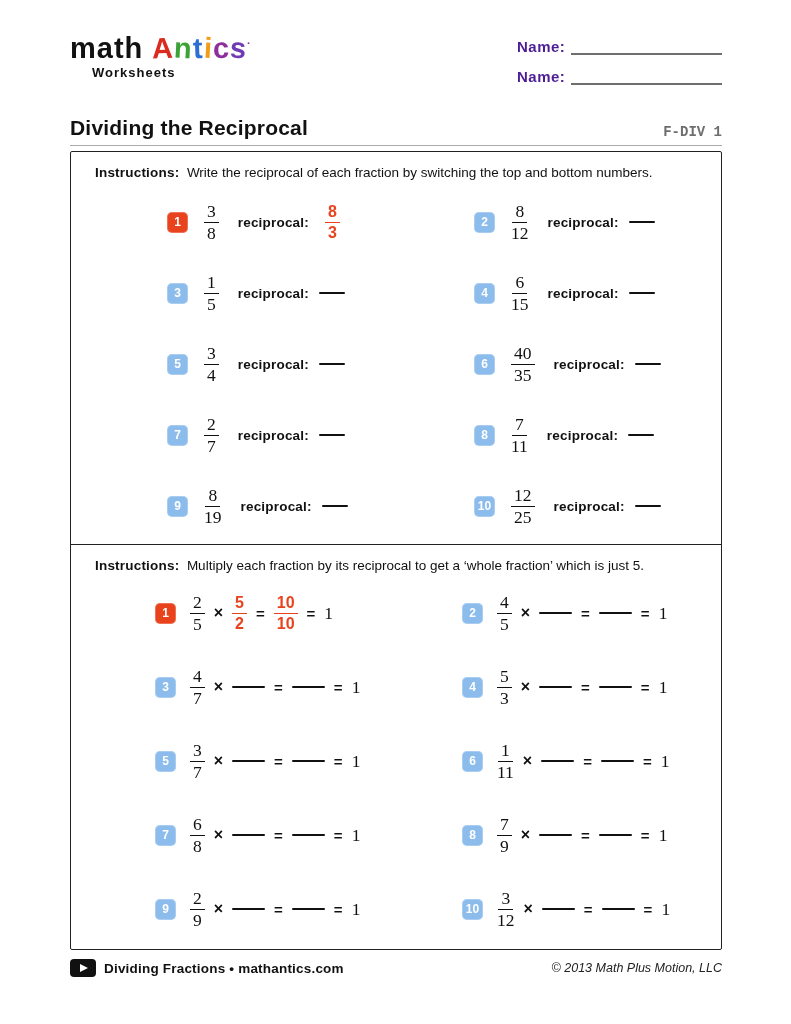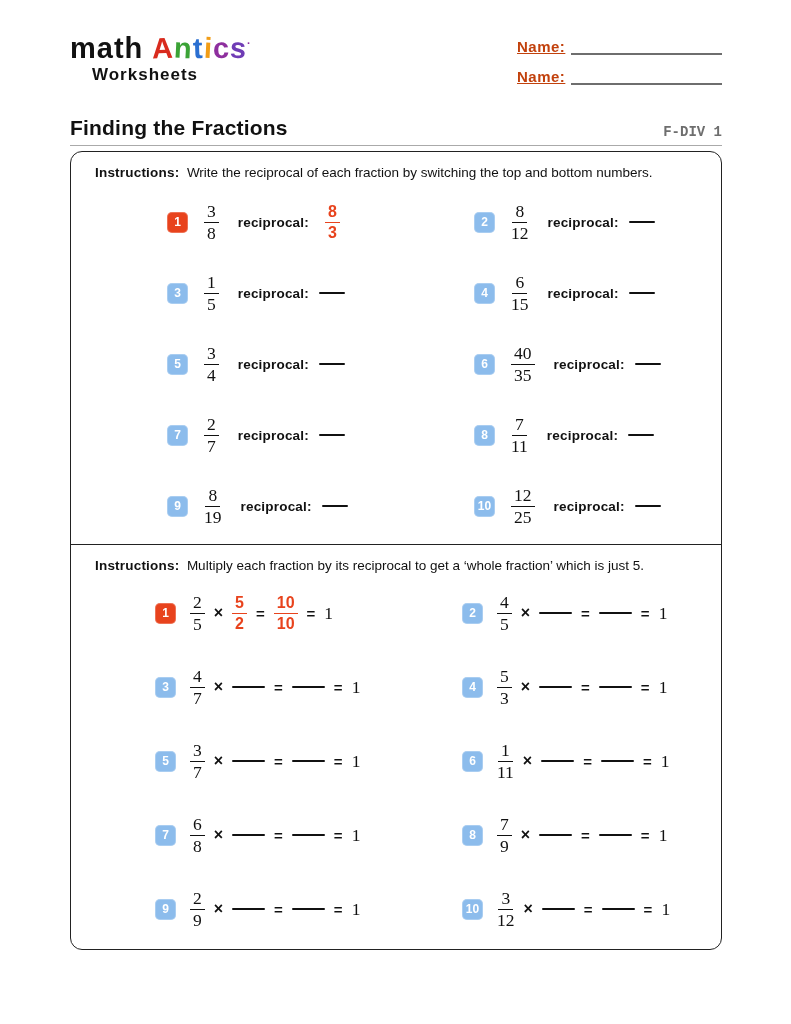--- a/index.html
+++ b/index.html
@@ -6,33 +6,33 @@
   html,body { width:791px; height:1024px; background:#ffffff; font-family:"Liberation Sans", sans-serif; color:#111; }
   .page { width:791px; height:1024px; padding:34px 69px 0 70px; overflow:hidden; }
 
   
   .top-row { display:flex; justify-content:space-between; align-items:flex-start; height:78px; }
   .logo { line-height:1; }
   .logo-main { font-size:29px; font-weight:bold; letter-spacing:1px; }
   .logo-main .l { display:inline-block; transform:rotate(-2deg); }
   .logo-main .l:nth-child(even){ transform:rotate(3deg); }
   .logo-tm { font-size:11px; vertical-align:super; }
-  .logo-sub { font-size:17px; font-weight:bold; margin:3px 0 16px 22px; letter-spacing:1px; }
+  .logo-sub { font-size:13px; font-weight:bold; margin:3px 0 16px 22px; letter-spacing:1px; }
   .name-date { width:205px; padding-top:4px; }
   .nd-row { display:flex; align-items:flex-end; margin-bottom:13px; }
-  .nd-label { font-size:15px; font-weight:bold; color:#c2410c; letter-spacing:0.5px;text-decoration:underline; }
+  .nd-label { font-size:15px; font-weight:bold; color:#4c1d95; letter-spacing:0.5px; }
   .nd-line { flex:1; border-bottom:2px solid #6e6e6e; margin-left:6px; height:17px; }
 
   
   .title-row { display:flex; justify-content:space-between; align-items:flex-end; border-bottom:1.5px solid #aaa; padding-bottom:5px; margin-top:4px; }
   .title { font-size:21px; font-weight:bold; letter-spacing:0.2px; }
   .doc-code { font-family:"Liberation Mono", monospace; font-size:14px; color:#6e6e6e; font-weight:bold; }
 
   
-  .box { border:1.5px solid #222; border-radius:12px; margin-top:5px; }
+  .box { border:1.5px solid #222; border-radius:2px; margin-top:5px; }
   .section { padding:13px 18px 6px 18px; }
   .instructions { font-size:13.5px; padding-left:6px; }
   .instructions b { letter-spacing:0.2px; }
   .divider { border-top:1.5px solid #222; }
 
   .pgrid { display:grid; grid-template-columns:1fr 1fr; }
   .s1 .pgrid { margin:20px 0 10px 0; row-gap:27px; }
   .s2 .pgrid { margin:18px 0 12px 0; row-gap:30px; }
   .problem { display:flex; align-items:center; min-height:44px; }
   .s1 .problem { padding-left:78px; }
@@ -85,21 +85,21 @@
         <span class="nd-line"></span>
       </div>
       <div class="nd-row">
         <span class="nd-label">Name:</span>
         <span class="nd-line"></span>
       </div>
     </div>
   </div>
 
   <div class="title-row">
-    <div class="title">Finding the Fractions</div>
+    <div class="title">Dividing the Reciprocal</div>
     <div class="doc-code">F-DIV 1</div>
   </div>
 
   <div class="box">
     <div class="section s1">
       <div class="instructions">
         <b>Instructions:</b>&nbsp;
         <span>Write the reciprocal of each fraction by switching the top and bottom numbers.</span>
       </div>
       <div class="pgrid" id="s1-grid">
@@ -338,14 +338,21 @@
             <span class="blank"></span>
             <span class="op">=</span>
             <span class="blank"></span>
             <span class="op">=</span>
             <span class="one">1</span>
           </div>
         </div>
     </div>
   </div>
 
+  <div class="footer-row">
+    <div class="footer-left">
+      <span class="play-icon"></span>
+      <span class="footer-title">Dividing Fractions • mathantics.com</span>
+    </div>
+    <div class="footer-copy">© 2013 Math Plus Motion, LLC</div>
+  </div>
 
 </div>
 
 </body></html>

